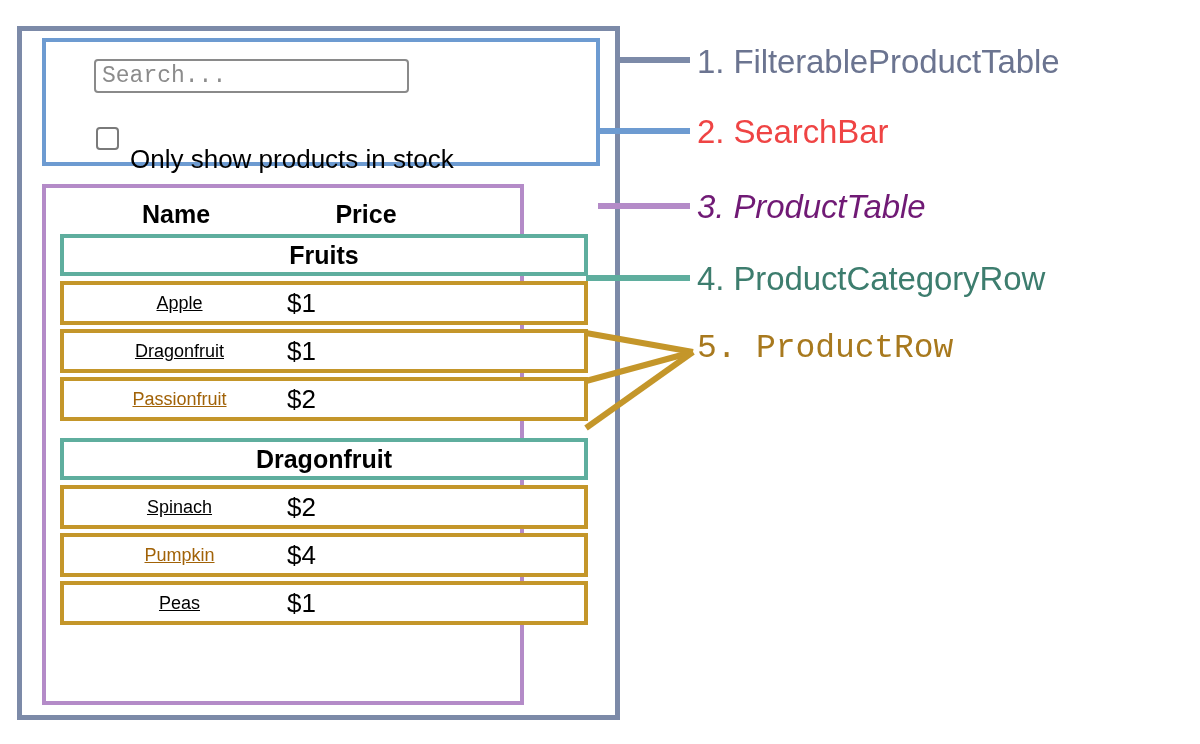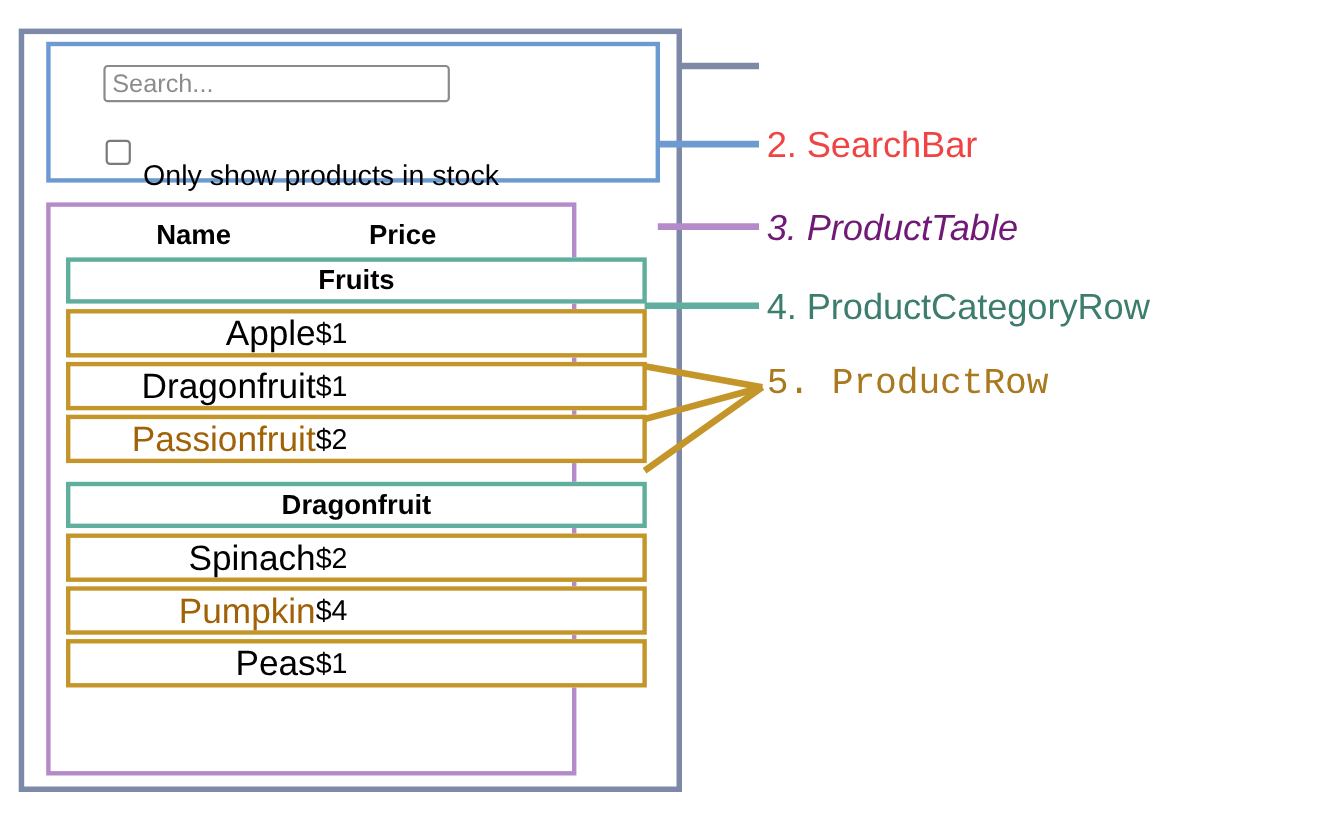--- a/index.html
+++ b/index.html
@@ -54,21 +54,21 @@
     padding: 17px 0 0 48px;
   }
 
   .search-input {
     display: block;
     width: 315px;
     height: 34px;
     border: 2px solid #8a8a8a;
     border-radius: 4px;
     background: #ffffff;
-    font-family: Liberation Sans, sans-serif;
+    font-family: Liberation Mono, monospace;
     font-size: 23px;
     line-height: 30px;
     color: #222222;
     padding: 0 6px;
     outline: none;
   }
   .search-input::placeholder { color: #8c8c8c; opacity: 1; }
 
   .checkbox-row {
     display: flex;
@@ -153,24 +153,25 @@
     height: 44px;
     border: 4px solid #c4962a;
     background: #ffffff;
     display: flex;
     align-items: center;
     margin-bottom: 4px;
     padding-left: 8px;
   }
   .pr-name {
     width: 215px;
-    font-size: 32px;
-    color: #000000;
-    text-align: right;
+    font-size: 18px;
+    color: #000000;
+    text-align: center;
     white-space: nowrap;
+    text-decoration: underline;
   }
   .pr-name.out-of-stock { color: #a16207; }
   .pr-price {
     font-size: 26px;
     color: #000000;
     text-align: left;
     width: 120px;
   }
 
   .group-gap { height: 13px; }
@@ -265,18 +266,19 @@
       </div>
 
       <div class="product-row">
         <span class="pr-name">Peas</span>
         <span class="pr-price">$1</span>
       </div>
 
     </div>
   </div>
 
+  <div class="annotation an-1">1. FilterableProductTable</div>
   <div class="annotation an-2">2. SearchBar</div>
   <div class="annotation an-3">3. ProductTable</div>
   <div class="annotation an-4">4. ProductCategoryRow</div>
   <div class="annotation an-5">5. ProductRow</div>
 
 </div>
 
 </body></html>

